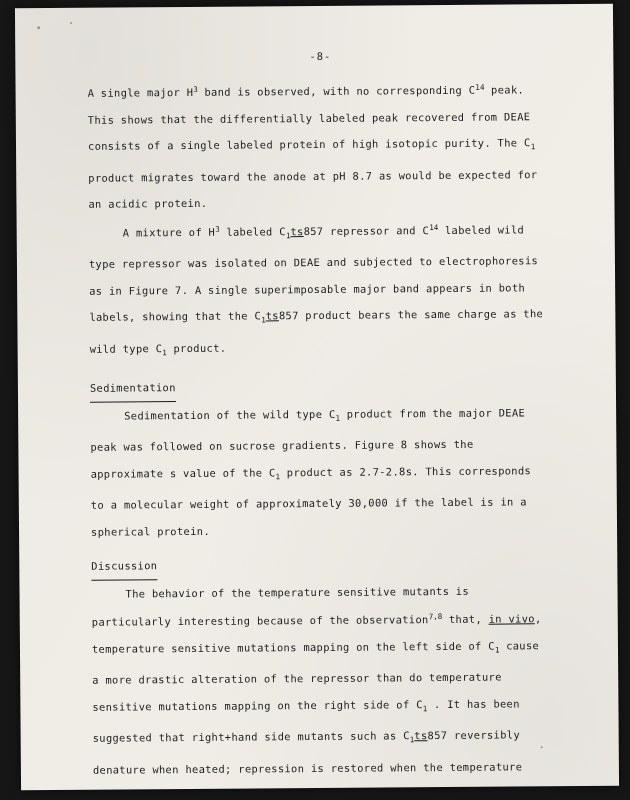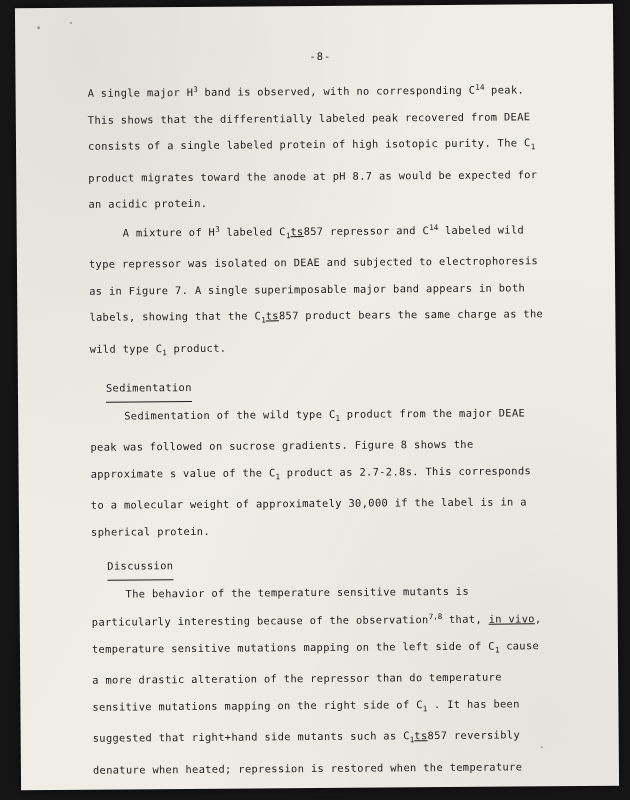--- a/index.html
+++ b/index.html
@@ -73,21 +73,21 @@
   p.para + p.para {
     margin-top: 0;
   }
   .indent {
     display: inline-block;
     width: 34px;
   }
   h2.heading {
     font-size: 10.4px;
     font-weight: normal;
-    margin: 8px 0 0 16px;
+    margin: 8px 0 0 0;
     line-height: 26.5px;
     display: inline-block;
     border-bottom: 1px solid #1b1b1b;
     letter-spacing: 0.35px;
   }
   .headwrap {
     line-height: 26.5px;
     margin-bottom: 0;
   }
   sub {

